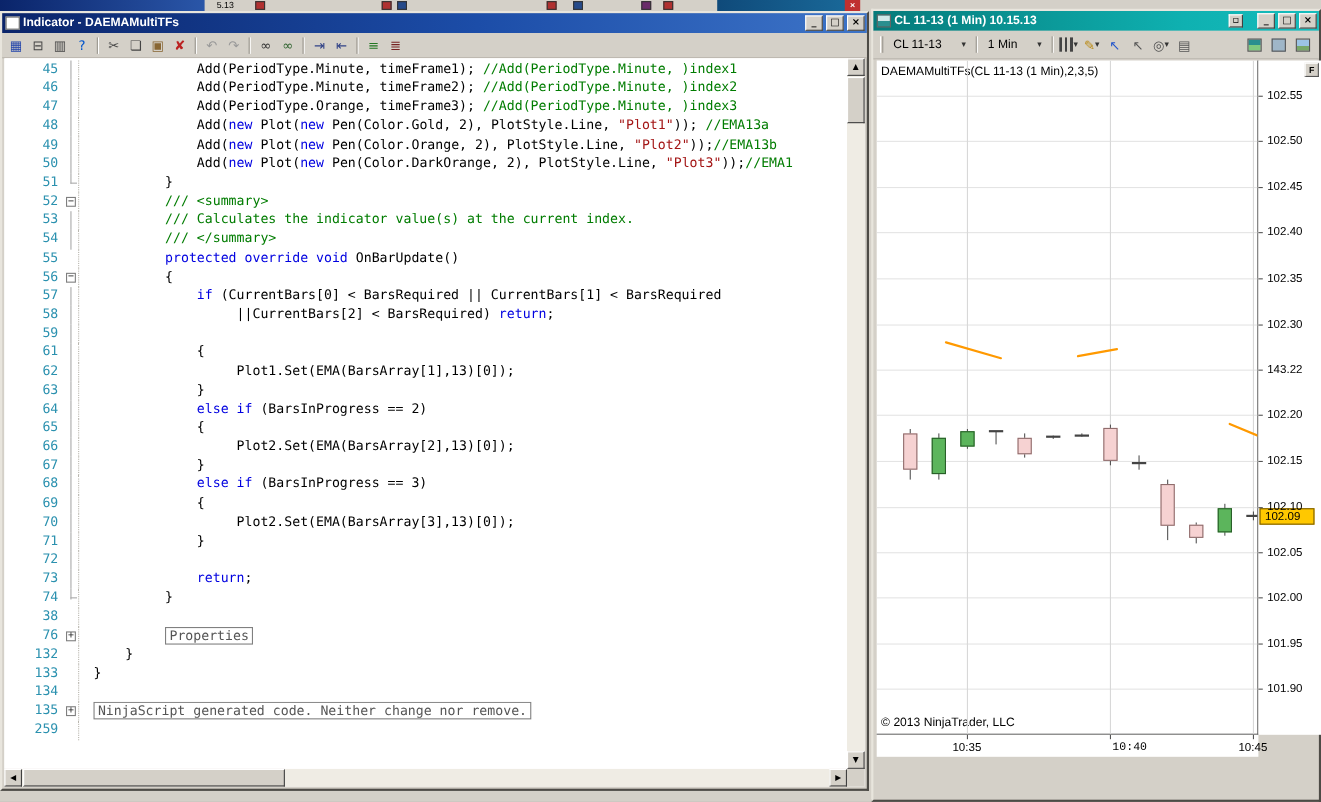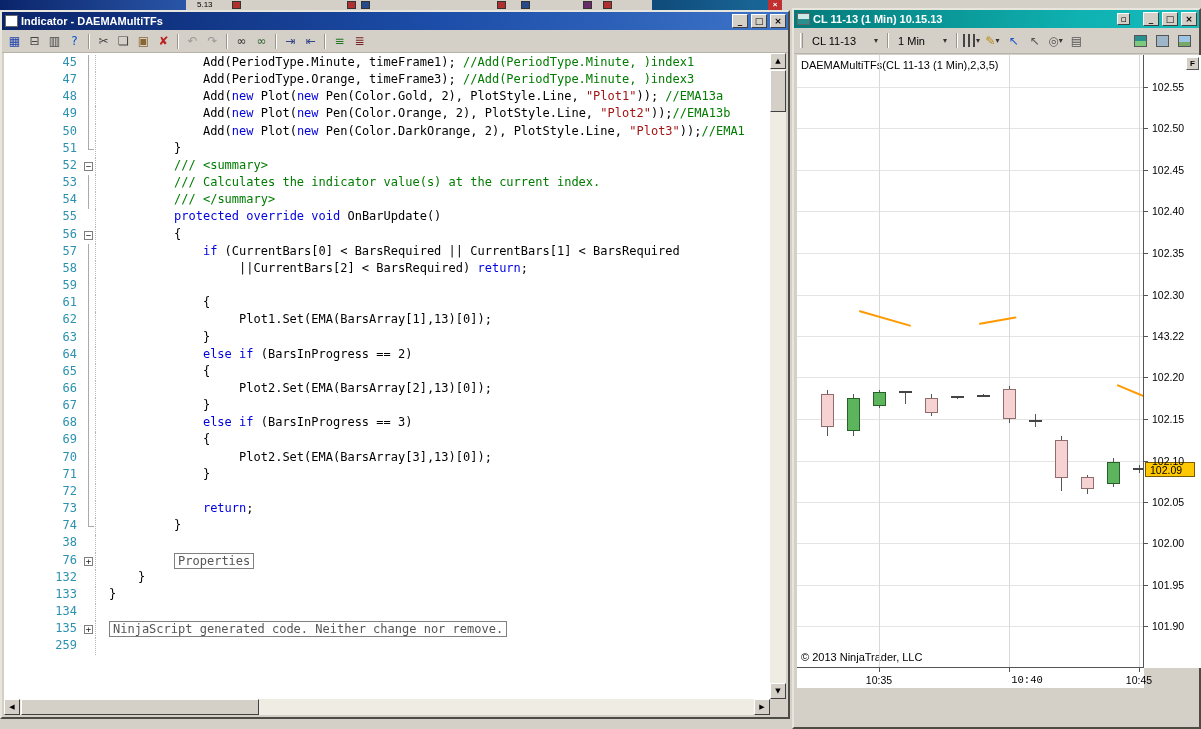--- a/index.html
+++ b/index.html
@@ -31,21 +31,21 @@
   .toolbar { height:23px; display:flex; align-items:center; gap:1px; padding:1px 3px; border-bottom:1px solid #b8b4ac; background:#d4d0c8; }
   .tbi { width:19px; height:18px; display:flex; align-items:center; justify-content:center;
          font:12px "DejaVu Sans",sans-serif; color:#333; }
   .tsep { width:2px; height:15px; border-left:1px solid #9a968e; border-right:1px solid #fff; margin:0 3px; flex:none; }
   .grip { width:3px; height:15px; border-left:1px solid #fff; border-right:1px solid #9a968e; margin:0 3px; flex:none; }
 
   
   #editorWin { left:0; top:10px; width:790px; height:709px; }
   #codewrap { position:absolute; left:2px; right:2px; top:41px; bottom:2px; background:#fff; }
   #codelines { position:absolute; left:0; top:0; right:16px; bottom:16px; overflow:hidden; background:#fff; padding-top:2px; }
-  .crow { display:flex; height:17.17px; line-height:17.17px; font:12px "DejaVu Sans Mono",monospace; white-space:pre; padding-left:20px;margin-left:24px; }
+  .crow { display:flex; height:17.17px; line-height:17.17px; font:12px "DejaVu Sans Mono",monospace; white-space:pre; padding-left:20px; }
   .lnum { width:34px; flex:none; text-align:right; padding-right:5px; color:#2b91af; }
   .fold { width:14px; flex:none; position:relative; border-right:1px dotted #b9b6ae; }
   .fold.fline::before { content:""; position:absolute; left:6px; top:0; bottom:0; width:1px; background:#aaa; }
   .fold.fend::before { content:""; position:absolute; left:6px; top:0; bottom:8px; width:1px; background:#aaa; }
   .fold.fend::after { content:""; position:absolute; left:6px; top:8px; width:6px; height:1px; background:#aaa; }
   .foldbox { position:absolute; left:2px; top:4px; width:9px; height:9px; border:1px solid #7f7f7f; background:#fff;
              font:9px/7px "DejaVu Sans Mono",monospace; text-align:center; color:#222; }
   .ctext { flex:1; padding-left:13px; white-space:pre; overflow:hidden; }
   .tk-n{color:#000}.tk-k{color:#0000e0}.tk-c{color:#007c00}.tk-s{color:#a31515}.tk-g{color:#555}
   .cbox { border:1px solid #808080; padding:0 3px; display:inline-block; line-height:14px; }
@@ -144,20 +144,21 @@
         <div class="tsep"></div>
         <div class="tbi" style="color: rgb(51, 68, 136);">⇥</div>
         <div class="tbi" style="color: rgb(51, 68, 136);">⇤</div>
         <div class="tsep"></div>
         <div class="tbi" style="color: rgb(34, 119, 34);">≡</div>
         <div class="tbi" style="color: rgb(119, 34, 34);">≣</div>
       </div>
     <div id="codewrap">
       <div id="codelines">
           <div class="crow"><span class="lnum">45</span><span class="fold fline"></span><span class="ctext">             <span class="tk-n">Add(PeriodType.Minute, timeFrame1); </span><span class="tk-c">//Add(PeriodType.Minute, )index1</span></span></div>
+          <div class="crow"><span class="lnum">46</span><span class="fold fline"></span><span class="ctext">             <span class="tk-n">Add(PeriodType.Minute, timeFrame2); </span><span class="tk-c">//Add(PeriodType.Minute, )index2</span></span></div>
           <div class="crow"><span class="lnum">47</span><span class="fold fline"></span><span class="ctext">             <span class="tk-n">Add(PeriodType.Orange, timeFrame3); </span><span class="tk-c">//Add(PeriodType.Minute, )index3</span></span></div>
           <div class="crow"><span class="lnum">48</span><span class="fold fline"></span><span class="ctext">             <span class="tk-n">Add(</span><span class="tk-k">new</span><span class="tk-n"> Plot(</span><span class="tk-k">new</span><span class="tk-n"> Pen(Color.Gold, 2), PlotStyle.Line, </span><span class="tk-s">"Plot1"</span><span class="tk-n">)); </span><span class="tk-c">//EMA13a</span></span></div>
           <div class="crow"><span class="lnum">49</span><span class="fold fline"></span><span class="ctext">             <span class="tk-n">Add(</span><span class="tk-k">new</span><span class="tk-n"> Plot(</span><span class="tk-k">new</span><span class="tk-n"> Pen(Color.Orange, 2), PlotStyle.Line, </span><span class="tk-s">"Plot2"</span><span class="tk-n">));</span><span class="tk-c">//EMA13b</span></span></div>
           <div class="crow"><span class="lnum">50</span><span class="fold fline"></span><span class="ctext">             <span class="tk-n">Add(</span><span class="tk-k">new</span><span class="tk-n"> Plot(</span><span class="tk-k">new</span><span class="tk-n"> Pen(Color.DarkOrange, 2), PlotStyle.Line, </span><span class="tk-s">"Plot3"</span><span class="tk-n">));</span><span class="tk-c">//EMA1</span></span></div>
           <div class="crow"><span class="lnum">51</span><span class="fold fline fend"></span><span class="ctext">         <span class="tk-n">}</span></span></div>
           <div class="crow"><span class="lnum">52</span><span class="fold"><span class="foldbox">−</span></span><span class="ctext">         <span class="tk-c">/// &lt;summary&gt;</span></span></div>
           <div class="crow"><span class="lnum">53</span><span class="fold fline"></span><span class="ctext">         <span class="tk-c">/// Calculates the indicator value(s) at the current index.</span></span></div>
           <div class="crow"><span class="lnum">54</span><span class="fold fline"></span><span class="ctext">         <span class="tk-c">/// &lt;/summary&gt;</span></span></div>
           <div class="crow"><span class="lnum">55</span><span class="fold"></span><span class="ctext">         <span class="tk-k">protected override void</span><span class="tk-n"> OnBarUpdate()</span></span></div>
           <div class="crow"><span class="lnum">56</span><span class="fold"><span class="foldbox">−</span></span><span class="ctext">         <span class="tk-n">{</span></span></div>

